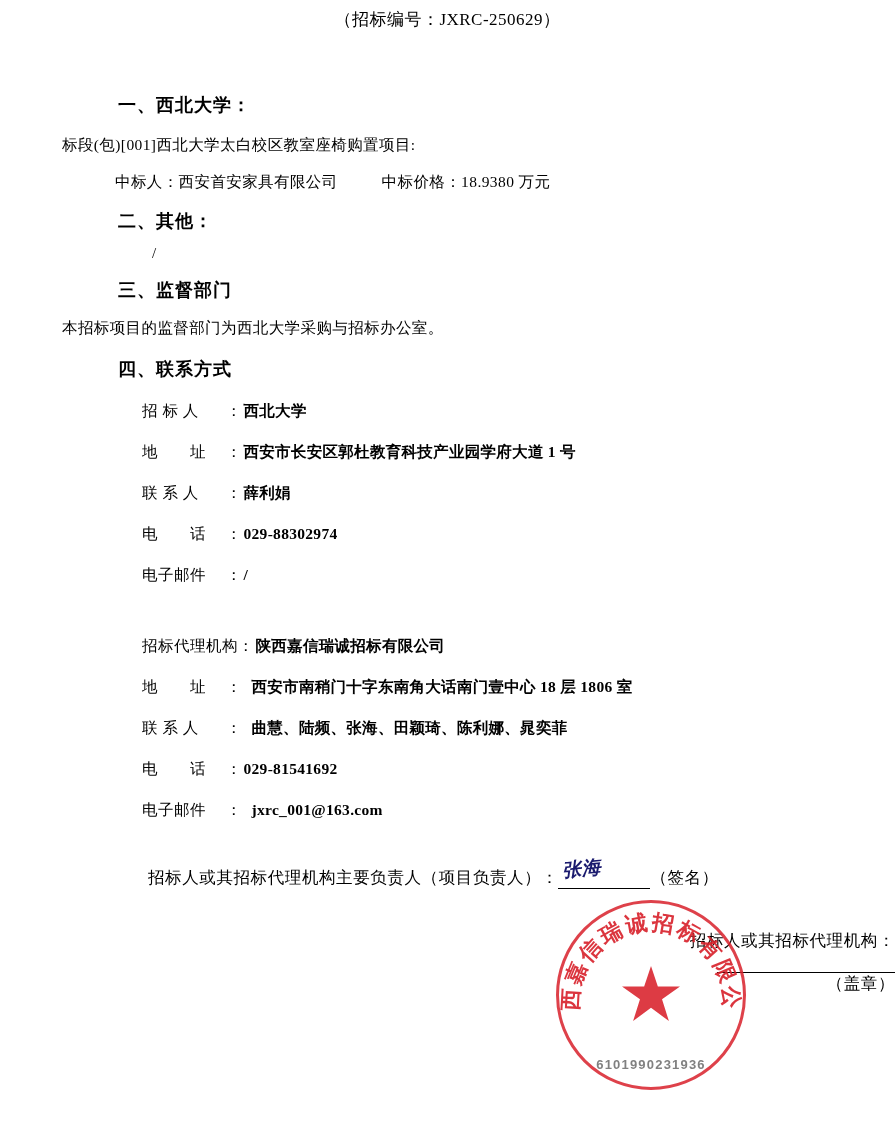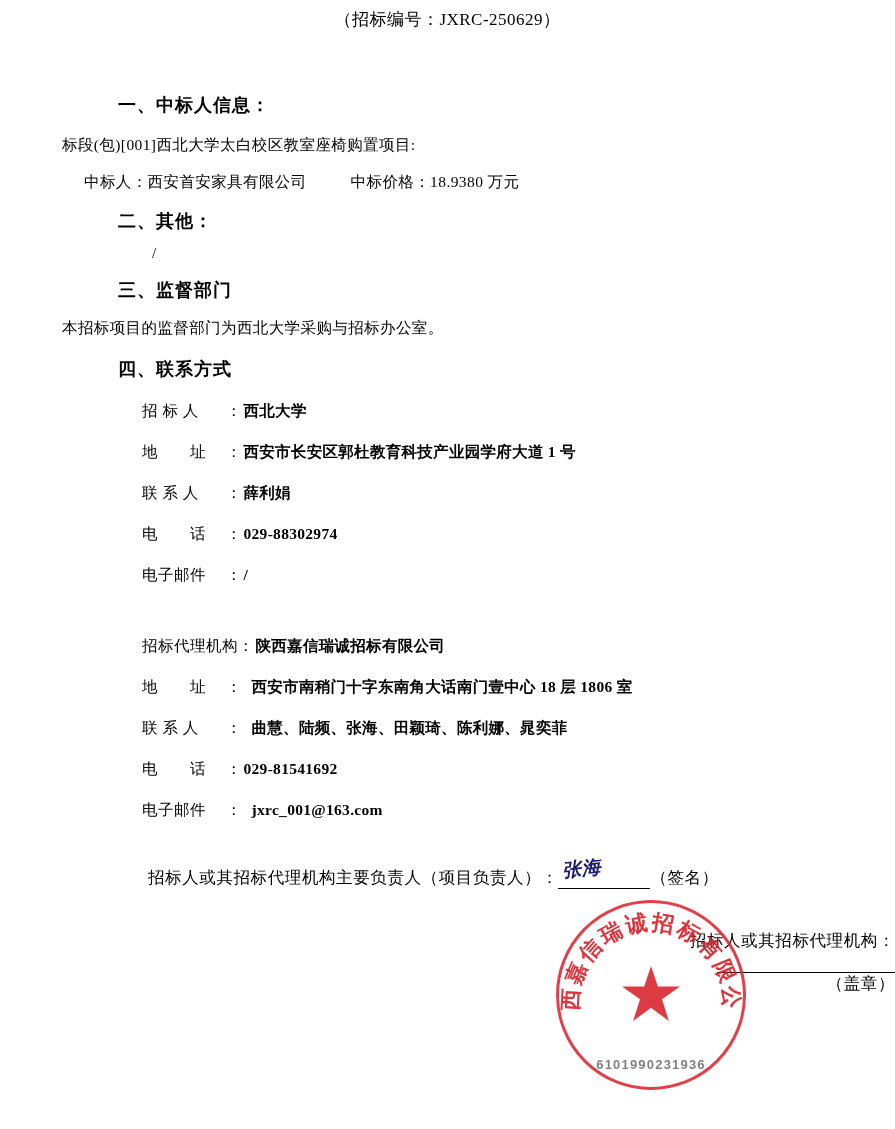--- a/index.html
+++ b/index.html
@@ -31,21 +31,21 @@
     font-size: 18px;
     font-weight: bold;
     margin-left: 118px;
     letter-spacing: 1px;
   }
   .body-line {
     font-size: 15.5px;
     letter-spacing: 0.4px;
   }
   .indent1 { margin-left: 62px; }
-  .indent2 { margin-left: 84px; text-align: center; }
+  .indent2 { margin-left: 115px; text-align: center; }
   .indent-slash { margin-left: 152px; font-size: 15px; }
 
   .row-inline { display: flex; align-items: baseline; }
   .gap-mid { display: inline-block; width: 44px; }
 
   .contact-row {
     display: flex;
     align-items: baseline;
     margin-left: 142px;
     font-size: 15.5px;
@@ -154,21 +154,21 @@
 </style>
 </head>
 <body>
 
 <div class="page">
 
   <div class="tender-no">（招标编号：JXRC-250629）</div>
 
   <div style="height:62px"></div>
 
-  <div class="section-head">一、中标人信息：</div>
+  <div class="section-head">一、西北大学：</div>
   <div style="height:18px"></div>
   <div class="body-line indent1">标段(包)[001]西北大学太白校区教室座椅购置项目:</div>
   <div style="height:16px"></div>
   <div class="body-line indent2 row-inline">
     <span>中标人：</span>
     <span>西安首安家具有限公司</span>
     <span class="gap-mid"></span>
     <span>中标价格：</span>
     <span>18.9380 万元</span>
   </div>

